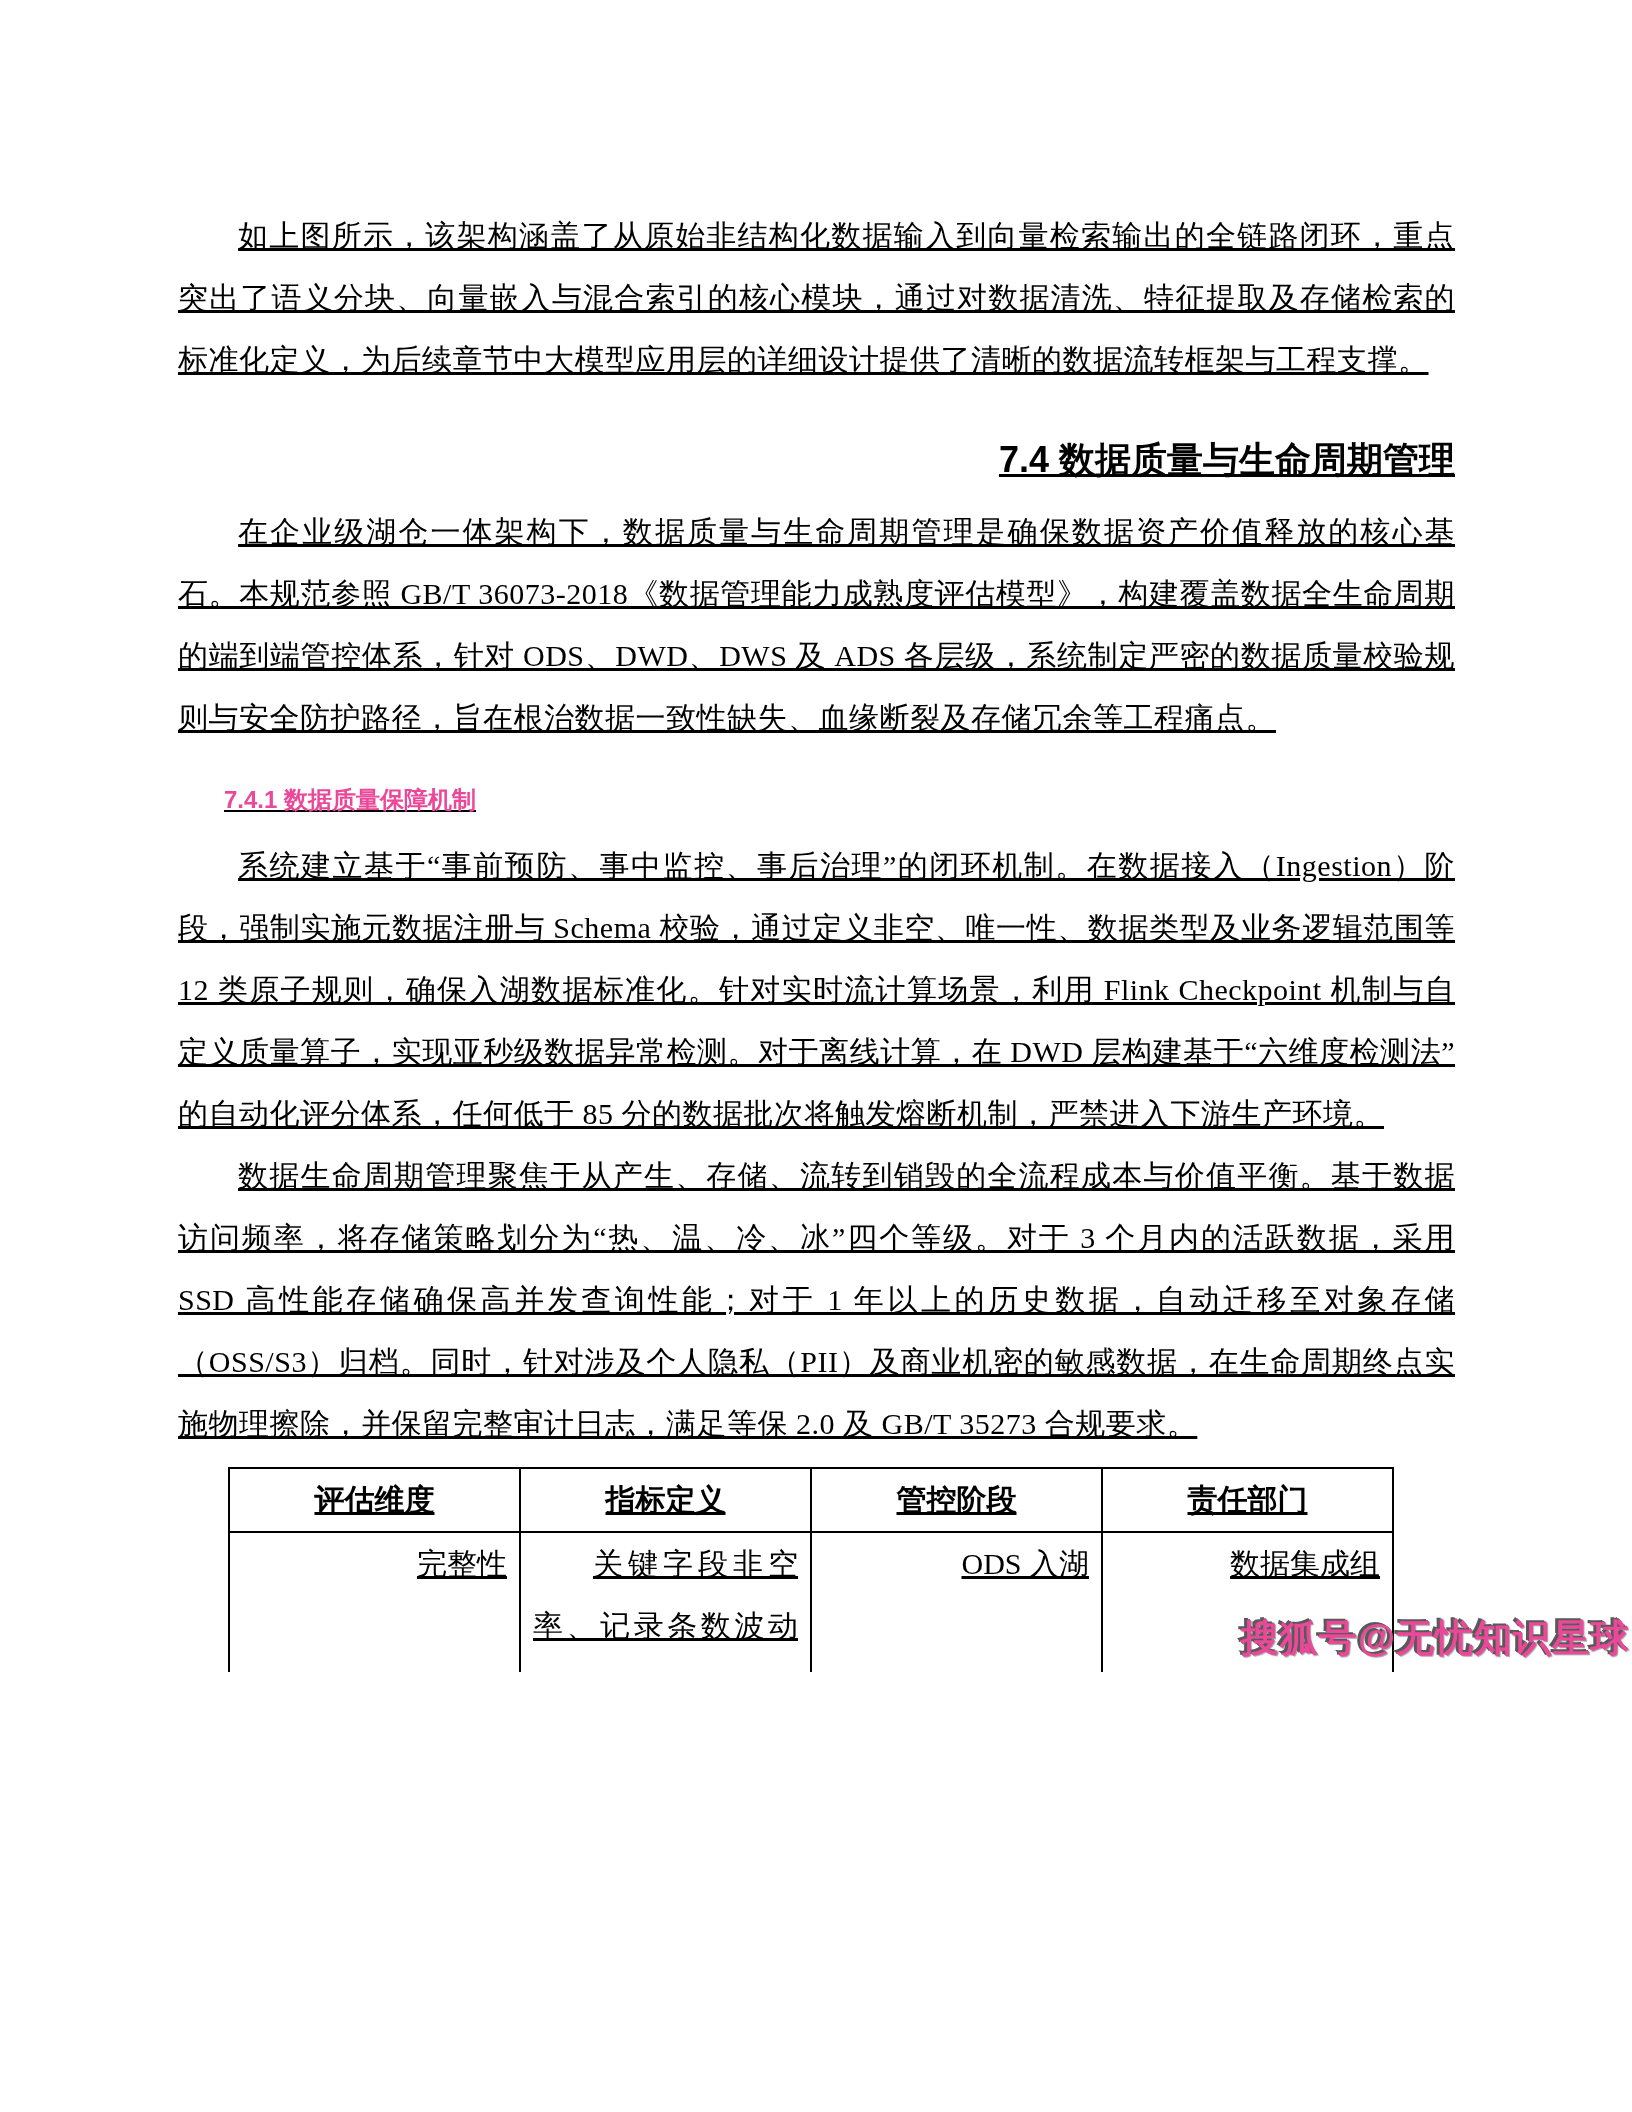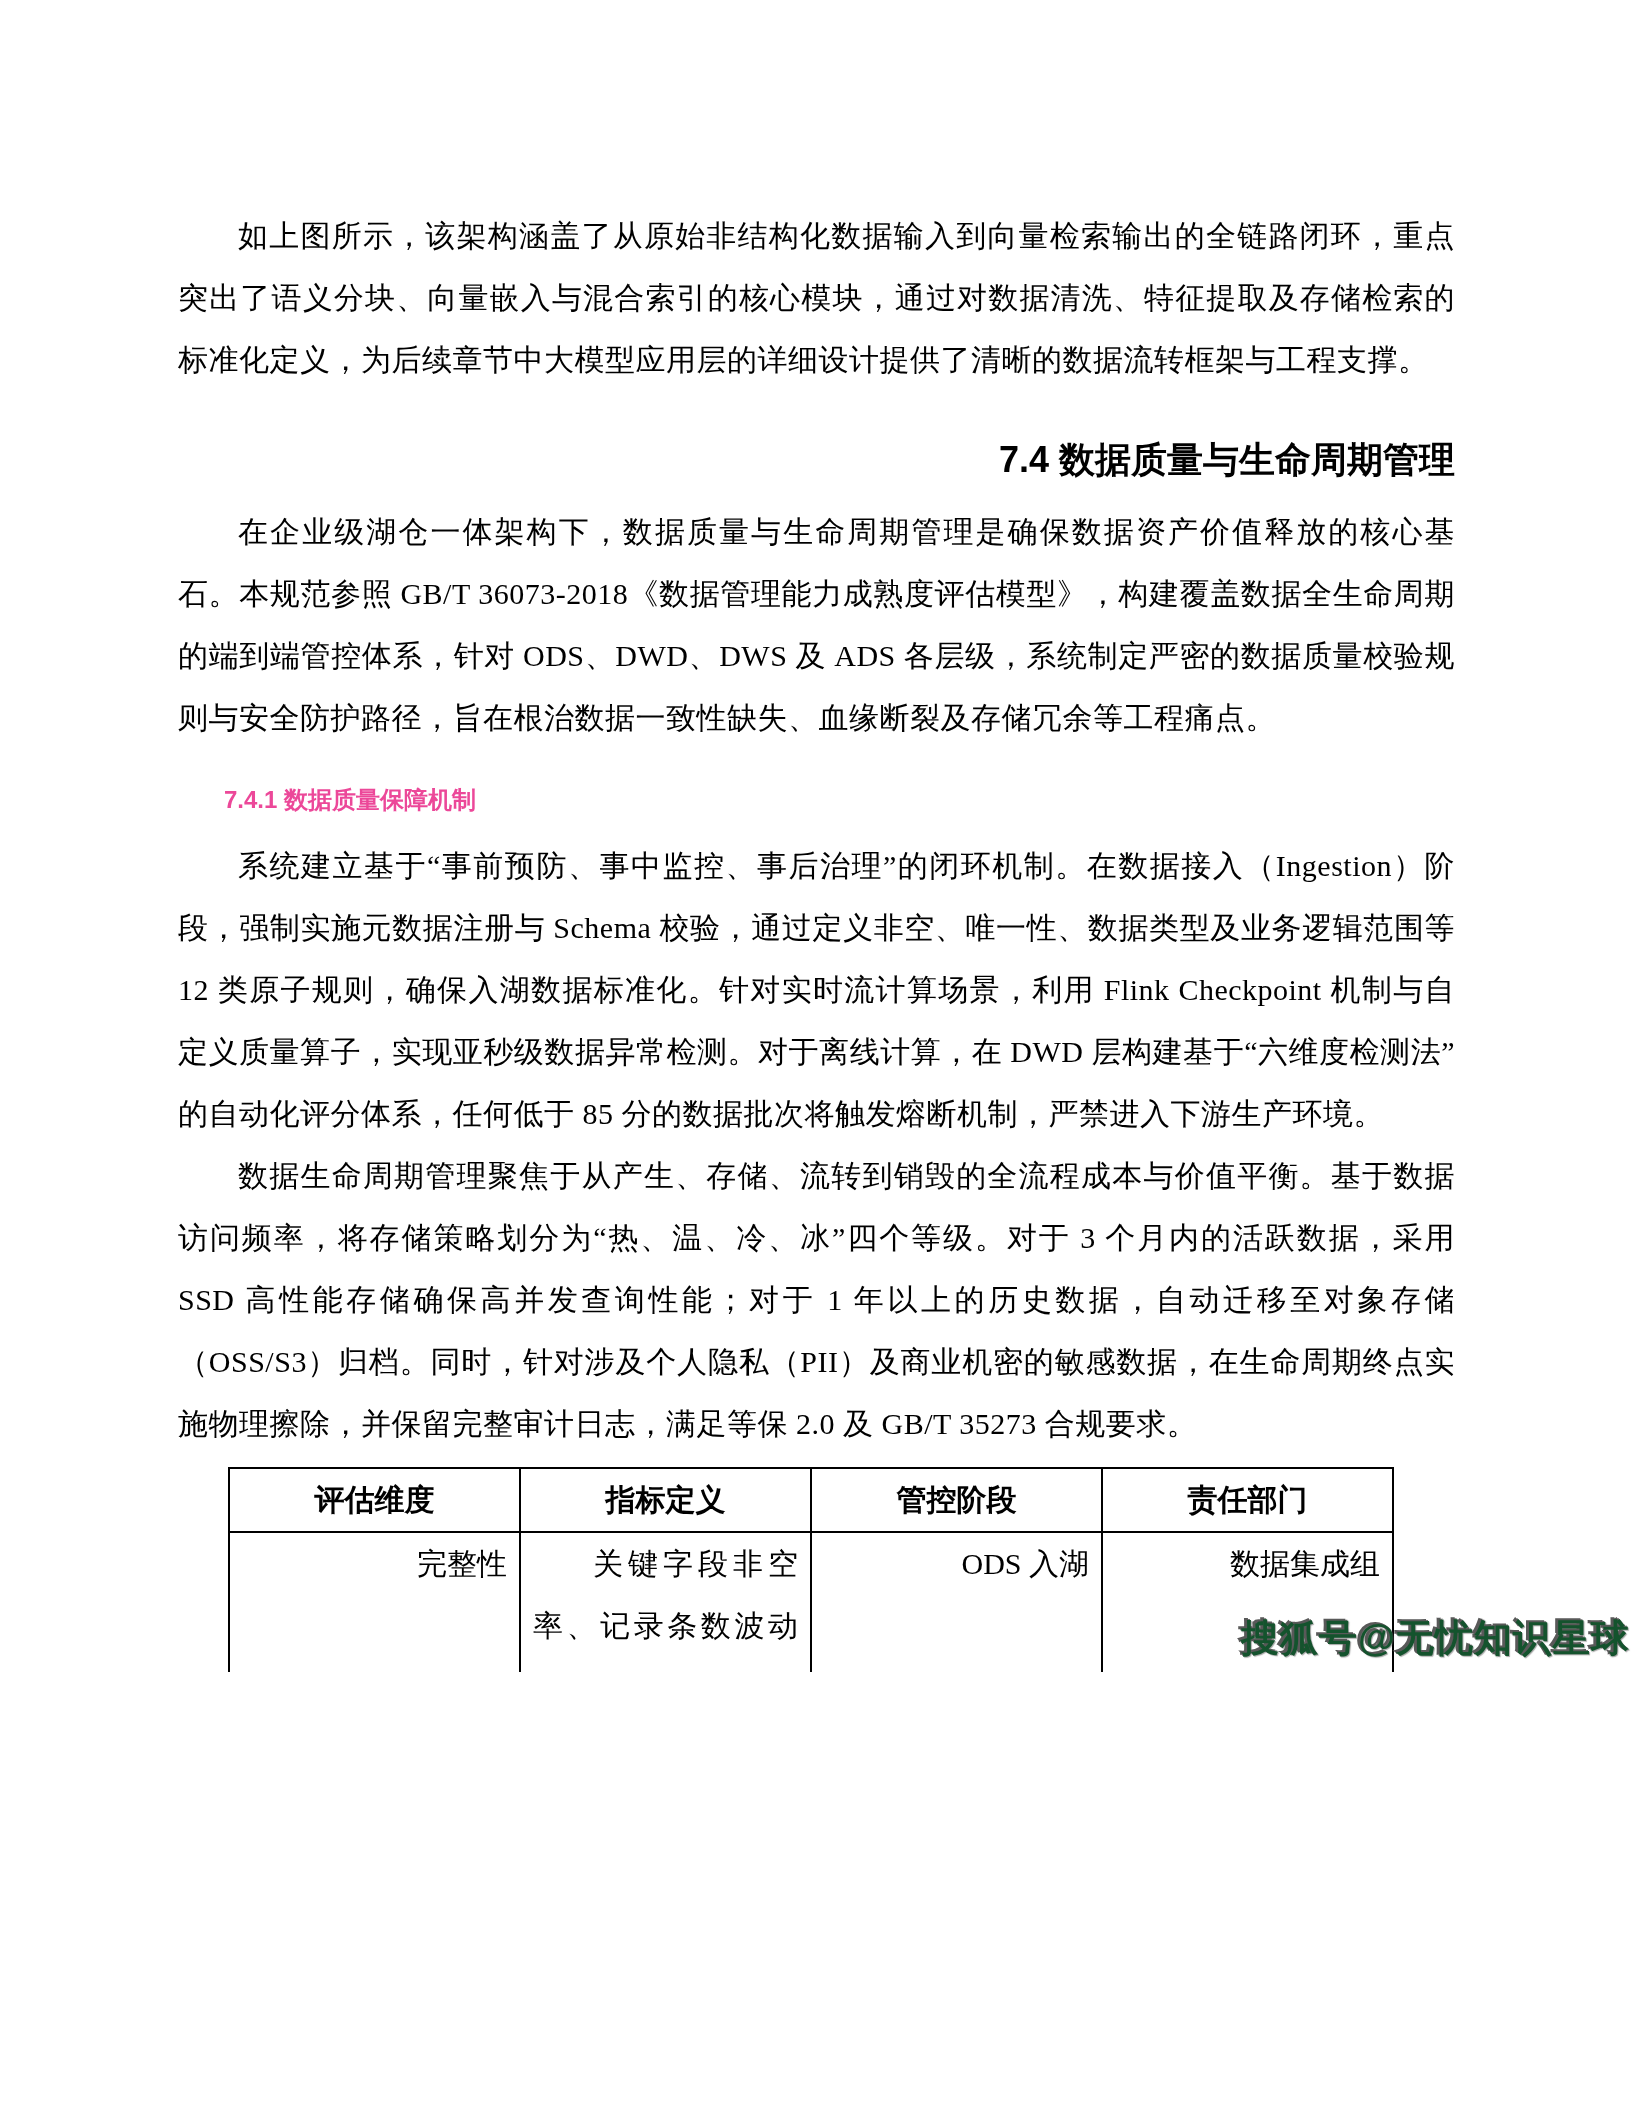--- a/index.html
+++ b/index.html
@@ -10,20 +10,21 @@
   .page {
     position: relative;
     width: 1632px;
     height: 1672px;
     background: #ffffff;
     box-sizing: border-box;
     padding: 205px 177px 0 178px;
     font-family: "Liberation Serif", "DejaVu Serif", serif;
     color: #000000;
     overflow: hidden;
+    text-decoration: underline;
   }
   .body-par {
     margin: 0;
     font-size: 30px;
     line-height: 62px;
     text-align: justify;
     text-indent: 2em;
     letter-spacing: 0.5px;
   }
   h2.sec-heading {
@@ -86,21 +87,21 @@
     text-indent: 2em;
   }
   .watermark {
     position: absolute;
     right: 2px;
     bottom: 8px;
     font-family: "Liberation Sans", "DejaVu Sans", sans-serif;
     font-weight: bold;
     font-size: 38px;
     letter-spacing: 1px;
-    color: #14532d;
+    color: #ec4899;
     text-shadow:
       -3px -2px 0 #595959,
       -1px -1px 0 #6e6e6e,
        1px  1px 1px rgba(90,90,90,0.55);
     white-space: nowrap;
   }
 </style>
 </head>
 <body>
 

